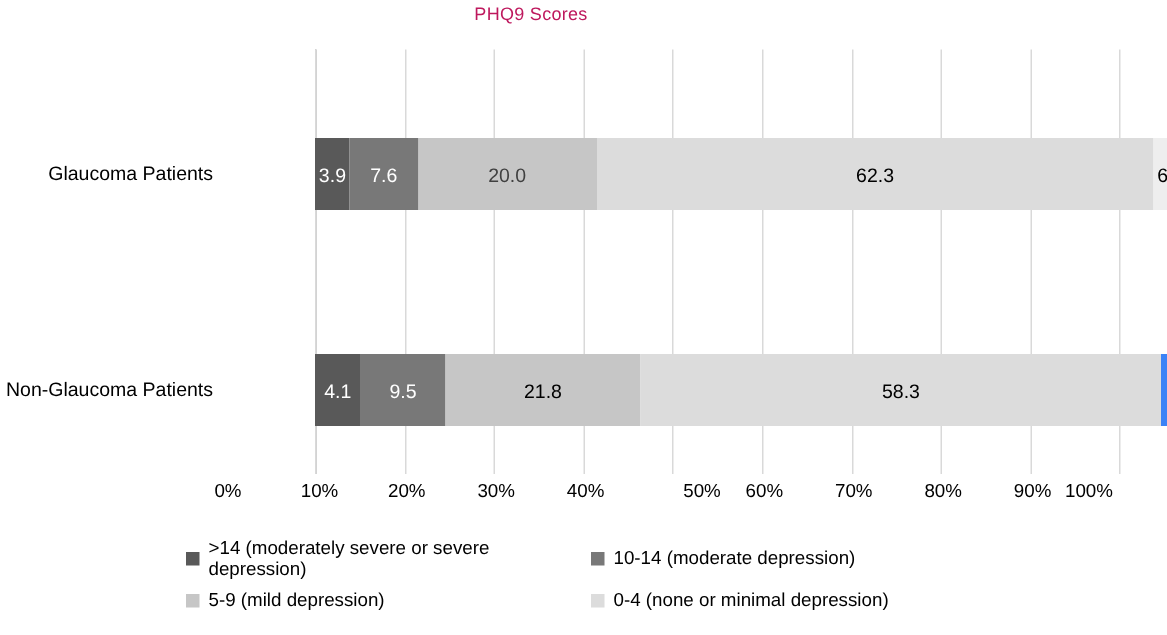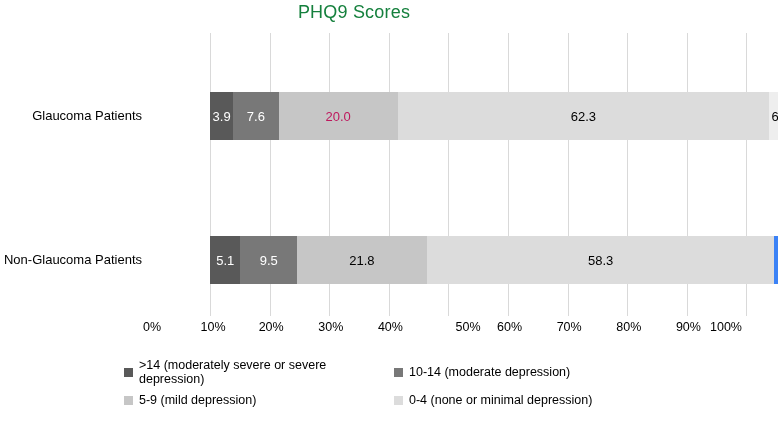--- a/index.html
+++ b/index.html
@@ -19,22 +19,22 @@
     position: relative;
     width: 778px;
     height: 423px;
   }
   #chart-title {
     position: absolute;
     top: 2px;
     left: 0;
     width: 708px;
     text-align: center;
-    font-size: 18px;
-    color: #15803d;
+    font-size: 12px;
+    color: #be185d;
     letter-spacing: .2px;
   }
   
   #plot {
     position: absolute;
     left: 162px;
     top: 33px;
     width: 596px;
     height: 283px;
     margin-left: 48px;
@@ -138,33 +138,33 @@
         <div class="gridline" style="left: 596px;"></div>
       </div>
     <div id="bars">
         <div class="bar-row" style="top: 59px;">
           <div class="seg" style="width: 23.244px; background: rgb(89, 89, 89); color: rgb(255, 255, 255);">
             <span>3.9</span>
           </div>
           <div class="seg" style="width: 45.296px; background: rgb(120, 120, 120); color: rgb(255, 255, 255);">
             <span>7.6</span>
           </div>
-          <div class="seg" style="width: 119.2px; background: rgb(198, 198, 198); color: #be185d;">
+          <div class="seg" style="width: 119.2px; background: rgb(198, 198, 198); color: #404040;">
             <span>20.0</span>
           </div>
           <div class="seg" style="width: 371.308px; background: rgb(220, 220, 220); color: rgb(0, 0, 0);">
             <span>62.3</span>
           </div>
           <div class="seg" style="width: 23px; background: rgb(238, 238, 238); color: rgb(0, 0, 0);">
             <span>6.2</span>
           </div>
         </div>
         <div class="bar-row" style="top: 203px;">
           <div class="seg" style="width: 30.396px; background: rgb(89, 89, 89); color: rgb(255, 255, 255);">
-            <span>5.1</span>
+            <span>4.1</span>
           </div>
           <div class="seg" style="width: 56.62px; background: rgb(120, 120, 120); color: rgb(255, 255, 255);">
             <span>9.5</span>
           </div>
           <div class="seg" style="width: 129.928px; background: rgb(198, 198, 198); color: rgb(0, 0, 0);">
             <span>21.8</span>
           </div>
           <div class="seg" style="width: 347.468px; background: rgb(220, 220, 220); color: rgb(0, 0, 0);">
             <span>58.3</span>
           </div>

